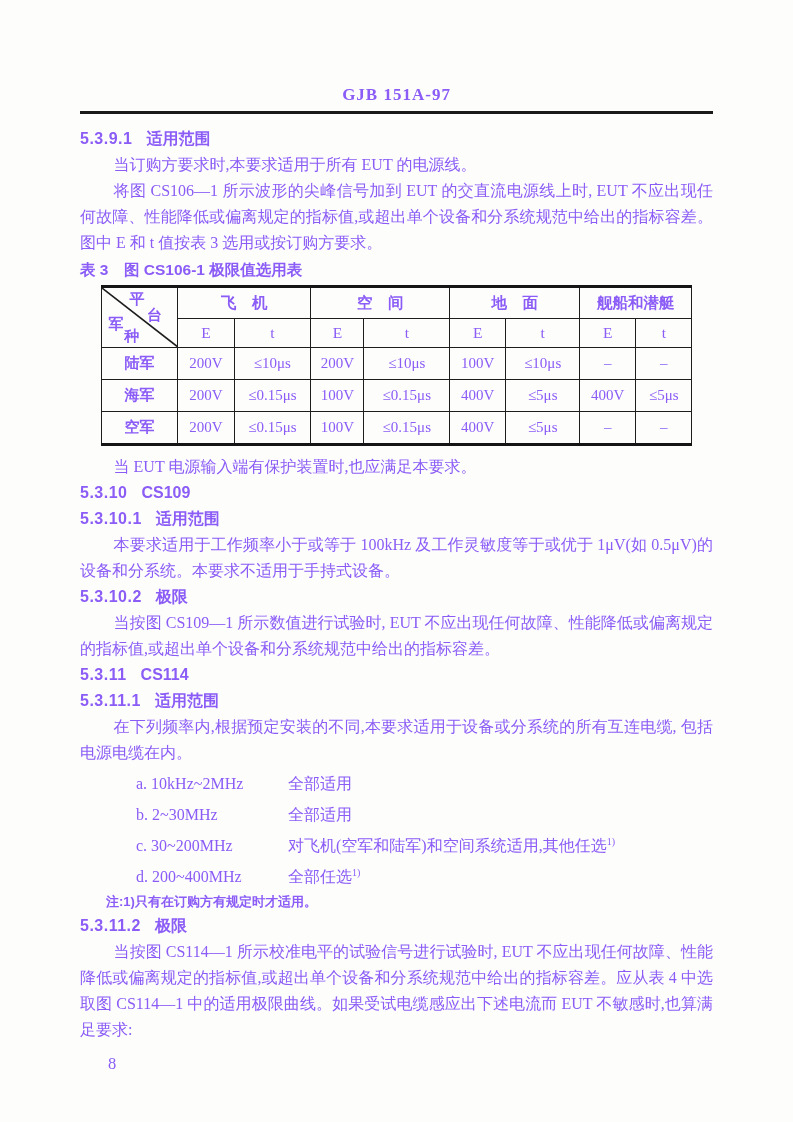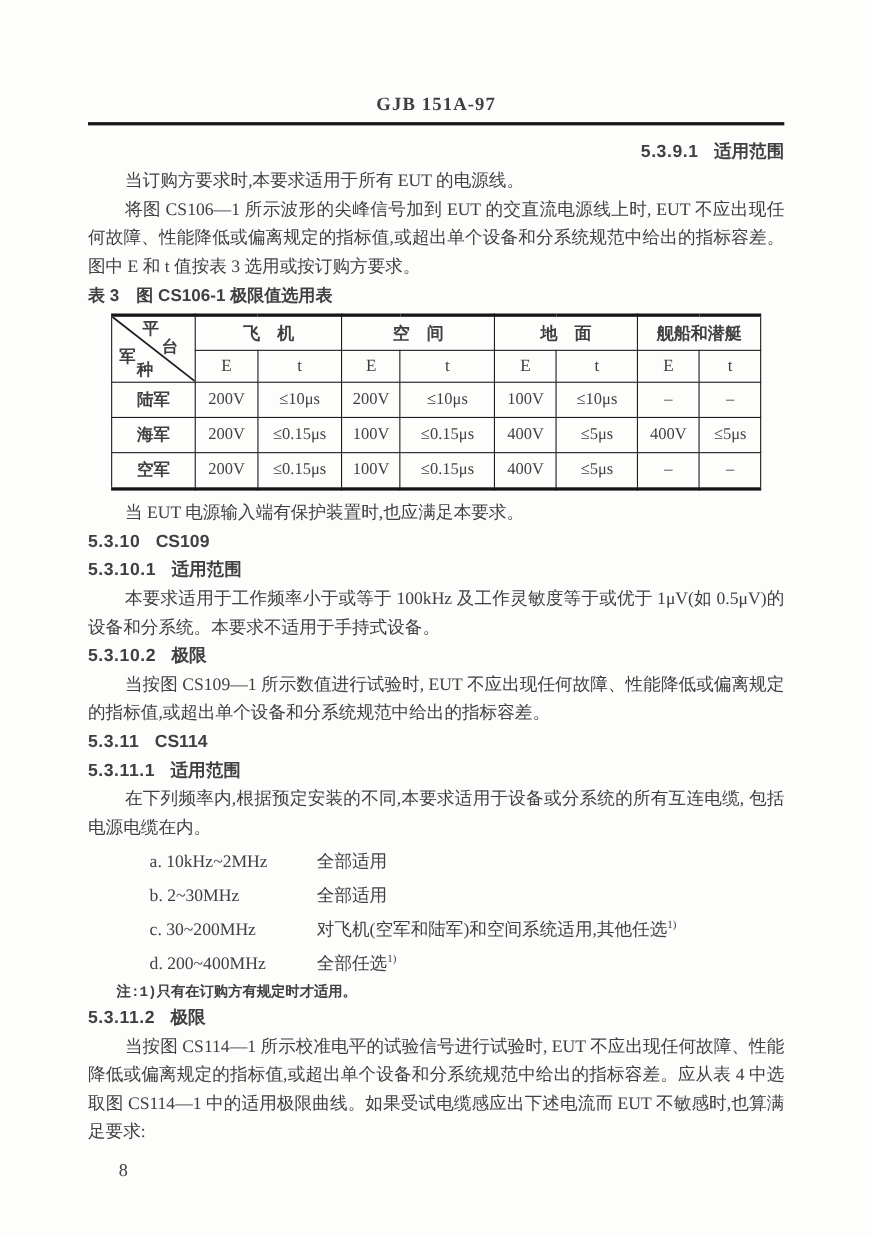--- a/index.html
+++ b/index.html
@@ -1,42 +1,42 @@
 <!DOCTYPE html>
 <html><head>
 <meta charset="utf-8">
 <style>
   html,body { margin:0; padding:0; background:#e8e8e8; }
   .page {
     position:relative;
     width:793px; height:1122px;
     margin:0 auto;
     background:#fdfdfc;
-    color:#404040;
+    color:#8b5cf6;
     font-family:"Liberation Serif","DejaVu Serif",serif;
     overflow:hidden;
   }
   .content { padding:84px 80px 0 80px; }
 
   .doc-header {
     text-align:center;
     font-weight:bold;
     font-size:17px;
     letter-spacing:1px;
     line-height:22px;
   }
   .header-rule {
     margin-top:5px;
     border-top:3px solid #1a1a1a;
     height:0;
   }
 
   .sec { font-weight:bold; font-size:16px; line-height:26px; font-family:"Liberation Sans","DejaVu Sans",sans-serif; }
   .sec .sec-num { margin-right:14px; letter-spacing:0.5px; }
-  .first-sec { margin-top:12px;text-align:right; }
+  .first-sec { margin-top:12px; }
 
   .para {
     margin:0;
     font-size:16px;
     line-height:26px;
     text-align:justify;
     text-indent:2.1em;
   }
 
   .caption {
@@ -76,21 +76,21 @@
   .cb2 { left:30%; top:66%; }
 
   .after-table { margin-top:8px; }
 
   .freq-list { margin:1px 0 0 56px; }
   .freq-item { line-height:26.5px; font-size:16px; }
   .freq-label { display:inline-block; width:152px; }
   .freq-desc sup { font-size:10px; }
 
   .note { font-size:13px; font-weight:bold; line-height:22px; margin:1px 0 0 26px;
-          font-family:Liberation Mono, monospace; }
+          font-family:Liberation Sans, sans-serif; }
 
   .page-num { margin:8px 0 0 28px; font-size:16.5px; line-height:26px; }
 </style>
 </head>
 <body>
 
 <div class="page">
   <div class="content">
 
     <div class="doc-header">GJB 151A-97</div>

